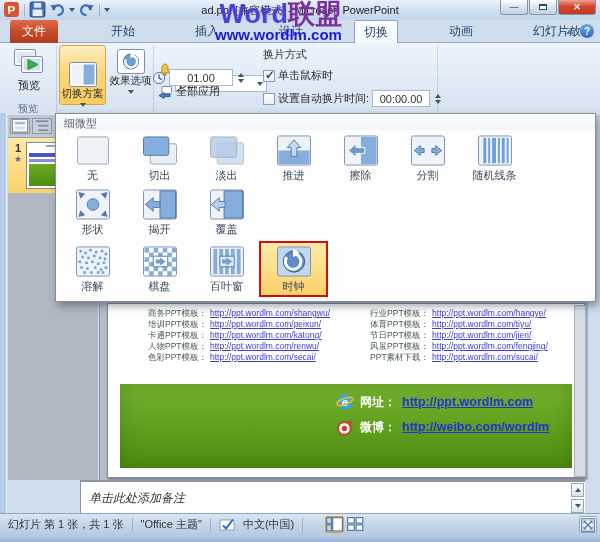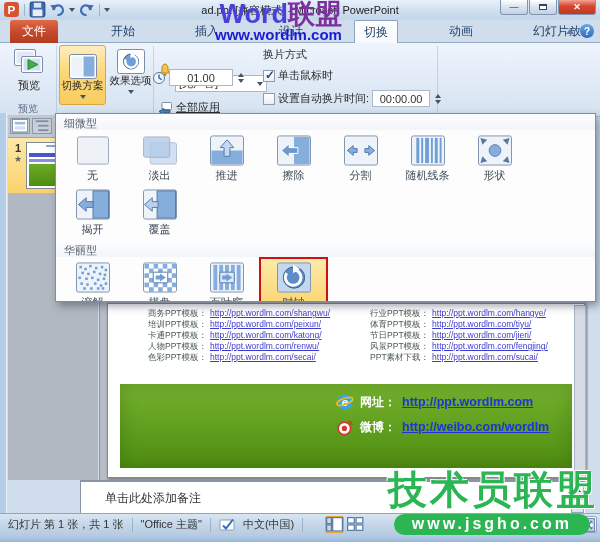--- a/index.html
+++ b/index.html
@@ -82,21 +82,21 @@
   .link-url { color:#3b3bd0; text-decoration:underline; }
   #banner { position:absolute; left:12px; top:80px; width:452px; height:84px; background:linear-gradient(#74b22e,#4e8c10); box-shadow:inset 0 0 18px rgba(30,60,0,.25); }
   .banner-row { display:flex; align-items:center; gap:6px; margin-left:216px; margin-top:9px; }
   .banner-row .bicon { width:18px; height:18px; flex:none; }
   .banner-label { color:#fff; font-size:12px; font-weight:bold; white-space:nowrap; }
   .banner-link { color:#1d35d6; font-size:12.5px; font-weight:bold; text-decoration:underline; white-space:nowrap; }
   #main-scroll { position:absolute; right:2px; top:190px; width:12px; height:172px; background:#d5dce6; border:1px solid #a9b4c2; }
 
   
   #notes { position:absolute; left:80px; top:480px; width:505px; height:33px; background:#fff; border-top:2px solid #8a94a3; border-left:1px solid #8a94a3; z-index:1; }
-  #notes-text { font-size:12px; color:#333; padding:8px 0 0 24px; }
+  #notes-text { font-size:12px; color:#333; padding:8px 0 0 8px;font-style:italic; }
   #notes-scroll { position:absolute; right:1px; top:1px; width:13px; height:30px; display:flex; flex-direction:column; justify-content:space-between; }
   .nsb { height:14px; background:linear-gradient(#fdfeff,#d7e3f0); border:1px solid #93a5bd; display:flex; align-items:center; justify-content:center; }
 
   
   #statusbar { position:absolute; left:0; top:513px; width:600px; height:22px;
     background:linear-gradient(#d9e6f3,#c3d5e8 55%,#b6cbe2); border-top:1px solid #8fa4bd; font-size:11px; color:#333;
     display:flex; align-items:center; z-index:2; }
   .sb-item { padding:0 8px; white-space:nowrap; }
   .sb-sep { width:1px; height:14px; background:#9cb0c8; }
   #sb-views { display:flex; gap:2px; margin-left:22px; }
@@ -195,21 +195,21 @@
             <rect x="1.5" y="3.5" width="21" height="16" rx="1.5" fill="#fff" stroke="#7d8da3"></rect>
             <rect x="3.5" y="5.5" width="17" height="12" fill="#dfe9f5"></rect>
             <rect x="8.5" y="10.5" width="21" height="16" rx="1.5" fill="#fff" stroke="#7d8da3"></rect>
             <rect x="10.5" y="12.5" width="17" height="12" fill="#cfe0f2"></rect>
             <polygon points="15,13.5 25,18.5 15,23.5" fill="#3fae49" stroke="#2c8a35"></polygon>
           </svg></span>
       <span>预览</span>
     </div>
     <div class="grp-caption" style="left:0; top:59px; width:56px;">预览</div>
 
-    <div class="big-btn scheme-btn" style="left:59px; top:2px; width:47px; height:60px; padding-top:7px;">
+    <div class="big-btn scheme-btn" style="left:59px; top:2px; width:47px; height:60px; padding-top:15px;">
       <span style="width:30px;height:26px;"><svg viewBox="0 0 30 28">
             <rect x="1.5" y="1.5" width="27" height="24" rx="2" fill="#fff" stroke="#7d8da3"></rect>
             <rect x="3.5" y="3.5" width="11" height="20" fill="#eef3f9"></rect>
             <rect x="15.5" y="3.5" width="11" height="20" fill="#85aedd"></rect>
           </svg></span>
       <span style="font-size:10.5px;">切换方案</span>
       <span class="tri-dn" style="margin-top:2px;"></span>
     </div>
     <div class="big-btn" style="left:109px; top:2px; width:43px; height:60px; padding-top:3px;">
       <span style="width:30px;height:26px;"><svg viewBox="0 0 30 28">
@@ -238,21 +238,21 @@
             <path d="M7 3.5 L7 7 L9.6 8.6" stroke="#2f5a8f" stroke-width="1.3" fill="none"></path>
           </svg></span>
       <span class="combo" style="width:64px; justify-content:center;">
         <span>01.00</span>
       </span>
       <span class="spin">
           <span class="tri-up"></span>
           <span class="tri-dn"></span>
         </span>
     </div>
-    <div class="small-row" style="left:158px; top:57px;text-decoration:underline;">
+    <div class="small-row" style="left:158px; top:41px;">
       <span style="width:15px;height:14px;"><svg viewBox="0 0 15 14">
             <rect x="4" y="1.5" width="9.5" height="7" rx="1" fill="#fff" stroke="#7d8da3"></rect>
             <polygon points="1,10.5 6,7.5 6,9.3 12,9.3 12,11.7 6,11.7 6,13.5" fill="#4a7fc1" stroke="#2f5a8f"></polygon>
           </svg></span>
       <span>全部应用</span>
     </div>
 
     <div class="small-row" style="left:263px; top:4px;">
       <span>换片方式</span>
     </div>
@@ -387,20 +387,29 @@
           <span class="gal-ic">
             <svg viewBox="0 0 40 34">
               <rect x="4" y="3" width="32" height="28" rx="2" fill="#eef1f6" stroke="#9aa8bc"></rect>
             </svg>
           </span>
           <span class="gal-label">无</span>
         </div>
         <div class="gal-cell">
           <span class="gal-ic">
             <svg viewBox="0 0 40 34">
+              <rect x="10" y="10" width="27" height="21" rx="2" fill="#e9eff7" stroke="#9aa8bc"></rect>
+              <rect x="3" y="3" width="26" height="19" rx="2" fill="#85aedd" stroke="#5579a8"></rect>
+            </svg>
+          </span>
+          <span class="gal-label">切出</span>
+        </div>
+        <div class="gal-cell">
+          <span class="gal-ic">
+            <svg viewBox="0 0 40 34">
               <rect x="10" y="9" width="27" height="22" rx="2" fill="#ccdcef" stroke="#a5b6cc" opacity=".85"></rect>
               <rect x="3" y="3" width="27" height="21" rx="2" fill="#b3cbe8" stroke="#8fa6c4" opacity=".8"></rect>
             </svg>
           </span>
           <span class="gal-label">淡出</span>
         </div>
         <div class="gal-cell">
           <span class="gal-ic">
             <svg viewBox="0 0 40 34">
               <rect x="3" y="2" width="34" height="30" rx="2" fill="#eef3f9" stroke="#8094ad"></rect>
@@ -471,21 +480,20 @@
           <span class="gal-ic">
             <svg viewBox="0 0 40 34">
               <rect x="3" y="2" width="34" height="30" rx="2" fill="#eef3f9" stroke="#8094ad"></rect>
               <rect x="17" y="3" width="19" height="28" fill="#85aedd" stroke="#5579a8"></rect>
               <polygon points="4,17 12,10 12,14 18,14 18,20 12,20 12,24" fill="#b9d1ec" stroke="#5579a8"></polygon>
             </svg>
           </span>
           <span class="gal-label">覆盖</span>
         </div>
       </div>
-      <div class="gal-header">华丽型</div>
       <div class="gal-row">
         <div class="gal-cell">
           <span class="gal-ic">
             <svg viewBox="0 0 40 34">
               <rect x="3" y="2" width="34" height="30" rx="2" fill="#eef3f9" stroke="#8094ad"></rect>
               <rect x="6" y="5" width="2.6" height="2.6" fill="#6f9fd6"></rect>
               <rect x="11" y="7" width="2.6" height="2.6" fill="#6f9fd6"></rect>
               <rect x="16" y="4" width="2.6" height="2.6" fill="#6f9fd6"></rect>
               <rect x="22" y="6" width="2.6" height="2.6" fill="#6f9fd6"></rect>
               <rect x="28" y="5" width="2.6" height="2.6" fill="#6f9fd6"></rect>
@@ -626,18 +634,14 @@
           <polygon points="3,11 6,11 3,8" fill="#5a7aa5"></polygon>
         </svg>
       </span>
   </div>
   <div id="frame-bottom"></div>
 
   <div id="wm-top">
     <div class="l1"><span class="en">Word</span><span class="cn">联盟</span></div>
     <div class="l2">www.wordlm.com</div>
   </div>
-  <div id="wm-bottom">
-    <div class="l1">技术员联盟</div>
-    <div class="l2">www.jsgho.com</div>
-  </div>
 
 </div>
 
 </body></html>

